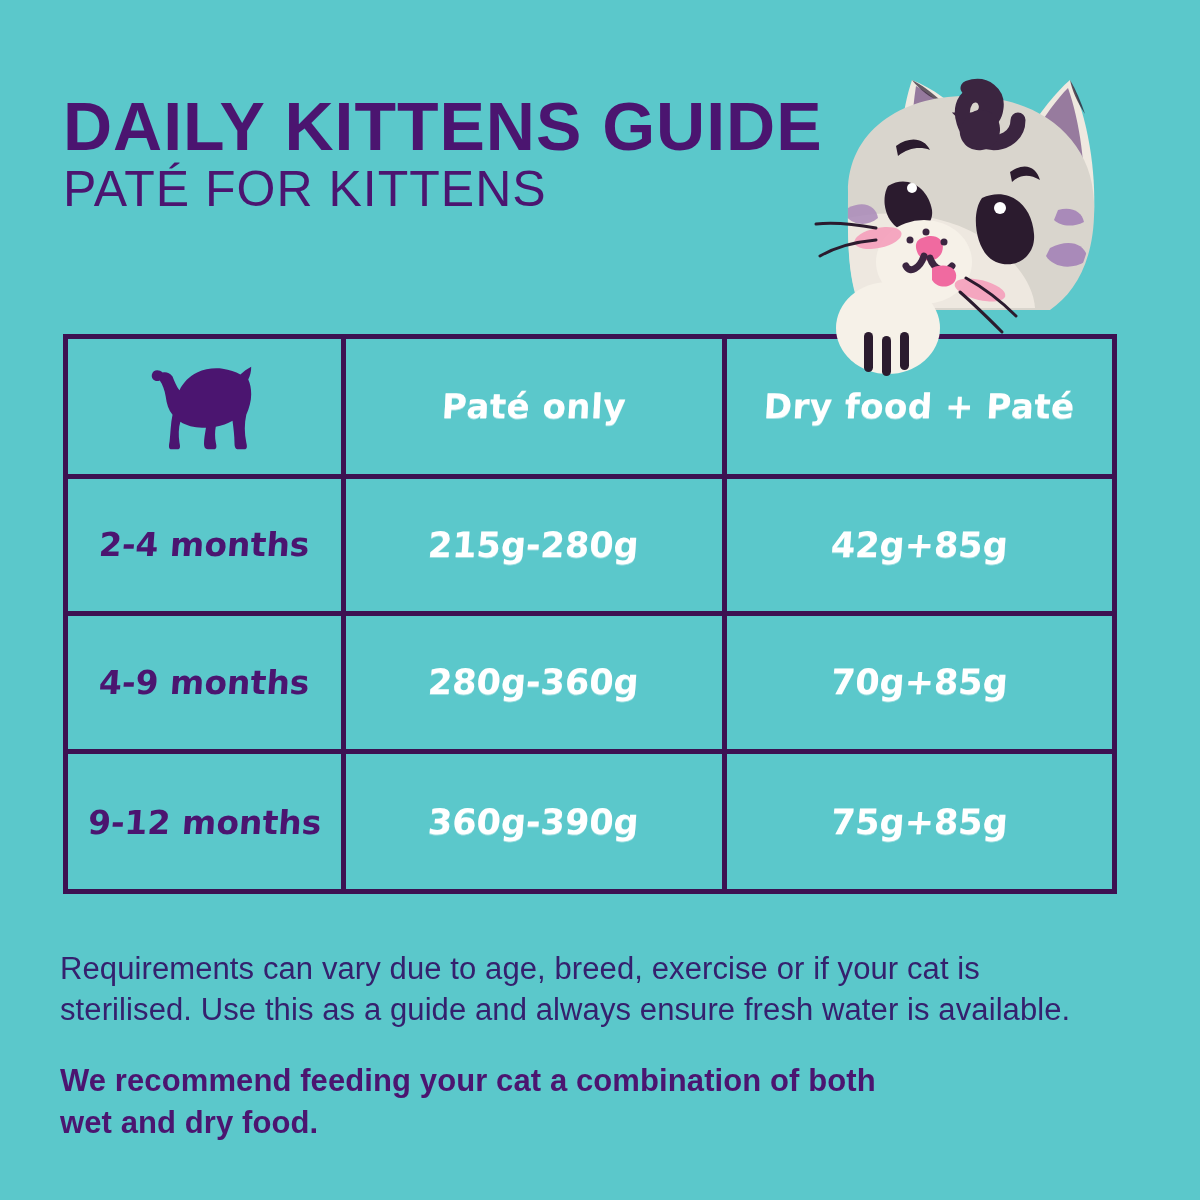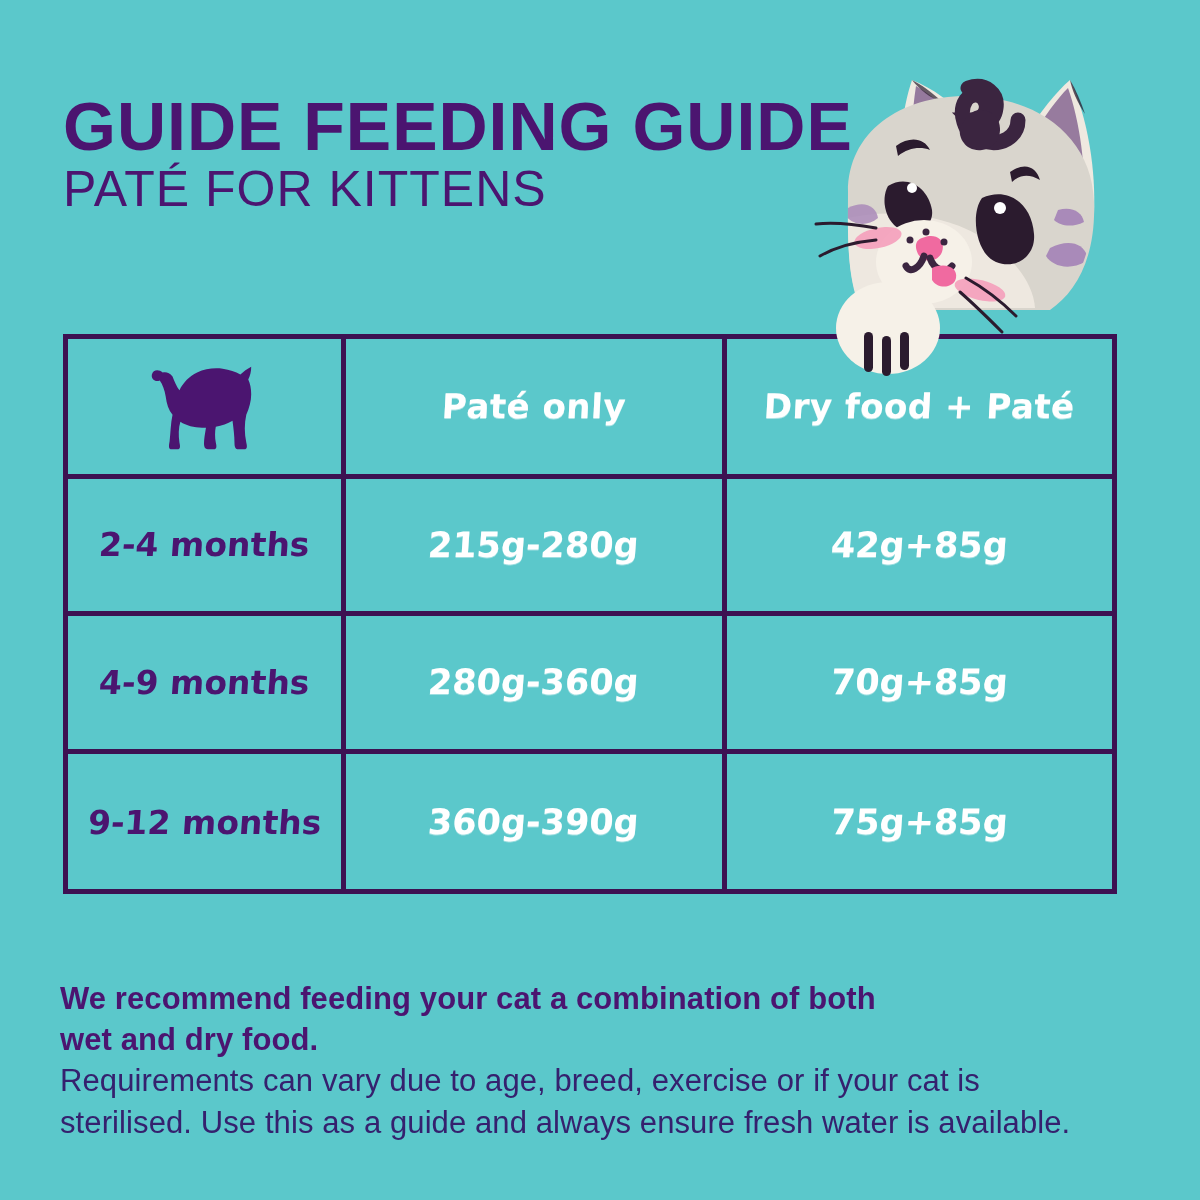--- a/index.html
+++ b/index.html
@@ -114,21 +114,21 @@
     color:#4b1570;
     margin-top:30px;
     letter-spacing:0.1px;
   }
   .nowrapline { display:block; white-space:nowrap; }
 </style>
 </head>
 <body>
 
 <div id="title-block">
-  <div id="main-title">GUIDE FEEDING GUIDE</div>
+  <div id="main-title">DAILY KITTENS GUIDE</div>
   <div id="sub-title">PATÉ FOR KITTENS</div>
 </div>
 
 <div id="cat-illustration">
   <svg viewBox="0 0 340 320" xmlns="http://www.w3.org/2000/svg">
     <defs>
       <clipPath id="faceclip">
         <path d="M28 150 C28 90 80 55 145 55 C215 55 270 95 272 160
                  C274 215 255 250 230 268 L40 268 C26 235 28 190 28 150 Z"></path>
       </clipPath>
@@ -259,21 +259,21 @@
       <span class="amount-label">360g-390g</span>
     </div>
     <div class="tcell c3">
       <span class="amount-label">75g+85g</span>
     </div>
   </div>
 
 </div>
 
 <div id="footer-notes">
+  <p id="note-primary">
+    <span class="nowrapline">Requirements can vary due to age, breed, exercise or if your cat is</span>
+    <span class="nowrapline">sterilised. Use this as a guide and always ensure fresh water is available.</span>
+  </p>
   <p id="note-secondary">
     <span class="nowrapline">We recommend feeding your cat a combination of both</span>
     <span class="nowrapline">wet and dry food.</span>
   </p>
-  <p id="note-primary">
-    <span class="nowrapline">Requirements can vary due to age, breed, exercise or if your cat is</span>
-    <span class="nowrapline">sterilised. Use this as a guide and always ensure fresh water is available.</span>
-  </p>
 </div>
 
 </body></html>

